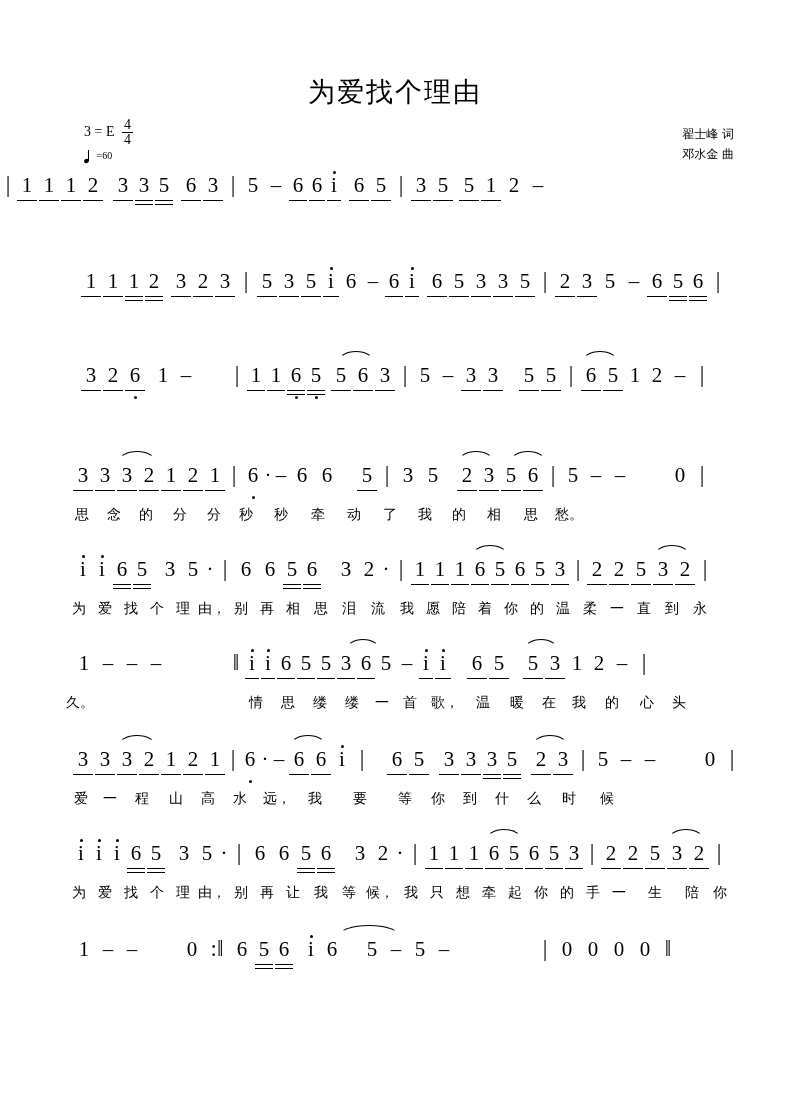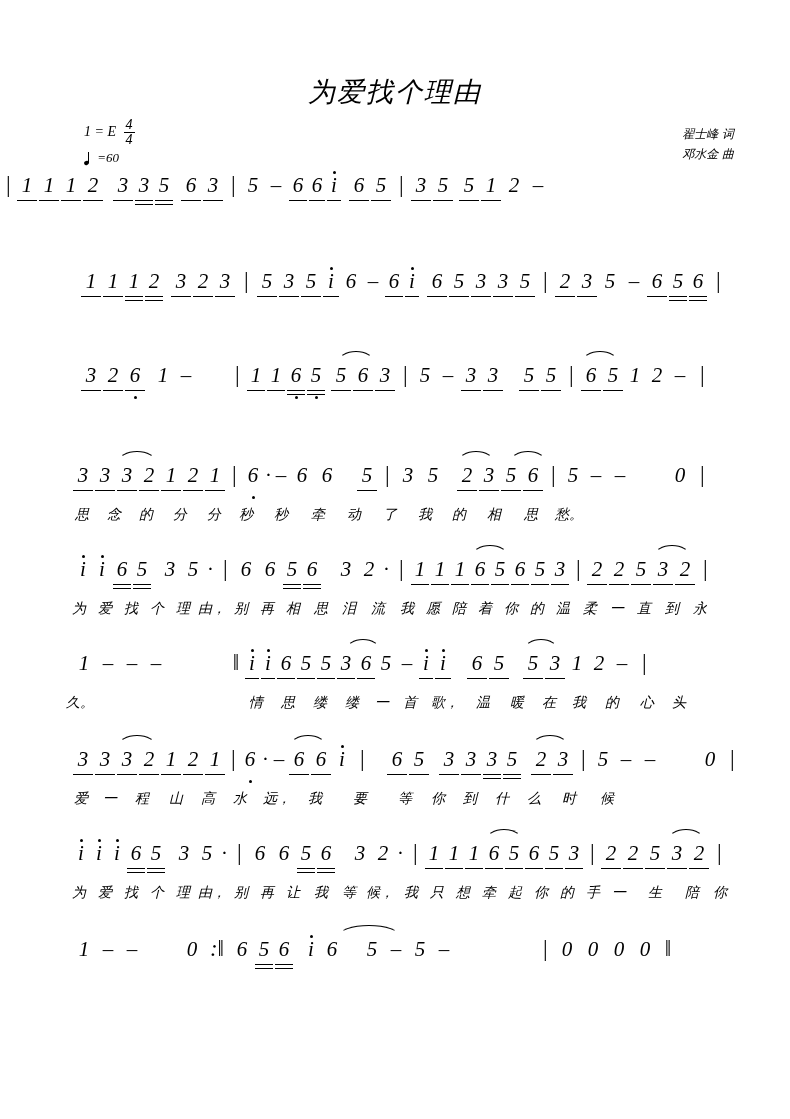--- a/index.html
+++ b/index.html
@@ -12,21 +12,20 @@
     height: 1119px;
     position: relative;
     font-family: "Liberation Serif", serif;
     color: #000000;
     overflow: hidden;
   }
   .page {
     position: relative;
     width: 790px;
     height: 1119px;
-    font-style: italic;
   }
   .title {
     position: absolute;
     top: 74px;
     left: 0;
     width: 790px;
     text-align: center;
     font-size: 27px;
     font-family: "DejaVu Sans", sans-serif;
     font-weight: normal;
@@ -58,21 +57,21 @@
     padding: 0 2px;
   }
   .frac .den {
     display: block;
     padding: 0 2px;
   }
   .tempo {
     position: absolute;
     left: 84px;
     top: 150px;
-    font-size: 13px;
+    font-size: 10px;
     white-space: nowrap;
   }
   .tempo .quarter {
     display: inline-block;
     position: relative;
     width: 10px;
     height: 14px;
     vertical-align: middle;
   }
   .tempo .quarter::before {
@@ -216,21 +215,21 @@
 </style>
 </head>
 <body>
 
 <div class="page">
 
   <div class="title">为爱找个理由</div>
 
   <div class="keyblock">
     <div class="keyline">
-      <span>1 = E</span>
+      <span>3 = E</span>
       <span class="frac">
         <span class="num">4</span>
         <span class="den">4</span>
       </span>
     </div>
   </div>
 
   <div class="tempo">
     <span class="quarter"></span>
     <span>=60</span>

